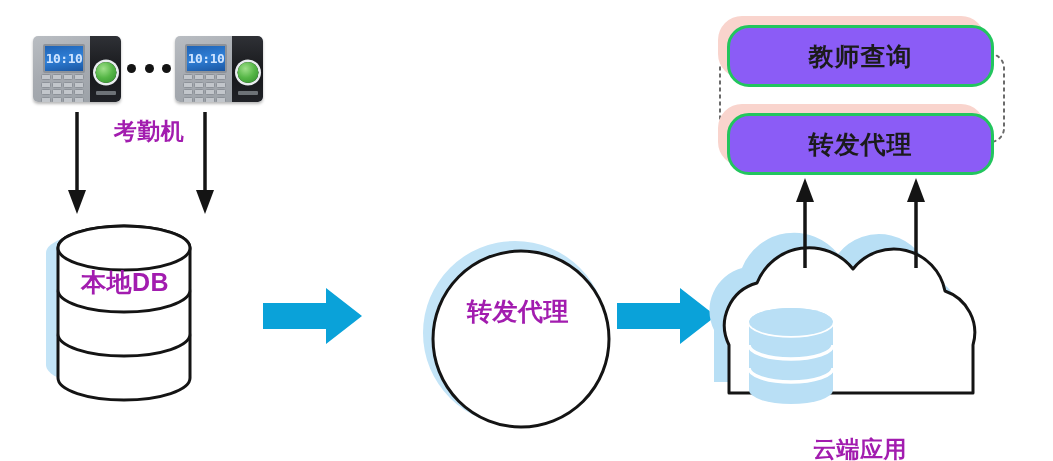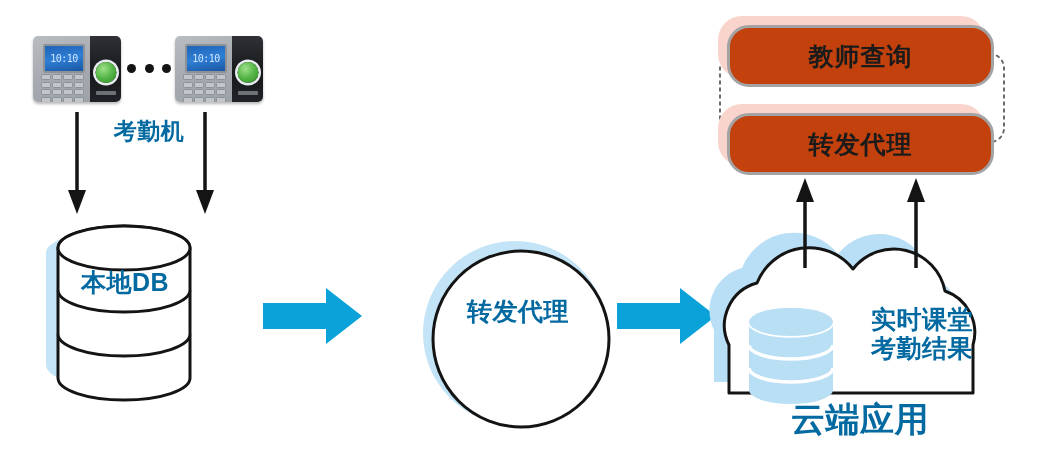--- a/index.html
+++ b/index.html
@@ -20,21 +20,21 @@
   .svg-layer {
     position: absolute;
     left: 0;
     top: 0;
     width: 1053px;
     height: 461px;
   }
   .lbl {
     position: absolute;
     font-weight: bold;
-    color: #0369a1;
+    color: #a21caf;
     white-space: nowrap;
     line-height: 1.15;
     text-align: center;
     letter-spacing: 0.5px;
   }
   #label-kqj {
     left: 94px;
     top: 118px;
     width: 110px;
     font-size: 23px;
@@ -52,29 +52,29 @@
     font-size: 25px;
   }
   #label-cloudtext {
     left: 852px;
     top: 305px;
     width: 140px;
     font-size: 25px;
   }
   #label-cloudapp {
     left: 790px;
-    top: 400px;
+    top: 436px;
     width: 140px;
-    font-size: 34px;
+    font-size: 23px;
   }
   .query-box {
     position: absolute;
     box-sizing: border-box;
-    background: #c2410c;
-    border: 3px solid #a3a3a3;
+    background: #8b5cf6;
+    border: 3px solid #22c55e;
     border-radius: 22px;
     display: flex;
     align-items: center;
     justify-content: center;
     font-size: 25px;
     font-weight: bold;
     color: #1b1b1b;
     letter-spacing: 1px;
   }
   #box-teacher {
@@ -154,22 +154,22 @@
     top: 8px;
     width: 38px;
     height: 25px;
     background: linear-gradient(170deg, #1f63b5 0%, #2f7fd6 50%, #1a56a2 100%);
     border: 2px solid #8d9299;
     border-radius: 2px;
     display: flex;
     align-items: center;
     justify-content: center;
     font-family: "DejaVu Sans Mono", monospace;
-    font-size: 10px;
-    font-weight: normal;
+    font-size: 13px;
+    font-weight: bold;
     color: #cfe4ff;
     letter-spacing: -0.5px;
   }
   .dev-keys {
     position: absolute;
     left: 8px;
     top: 38px;
     width: 43px;
     display: grid;
     grid-template-columns: repeat(4, 1fr);
@@ -347,24 +347,20 @@
   </div>
 
   <div class="lbl" id="label-kqj">考勤机</div>
 
   <div class="lbl" id="label-localdb">本地DB</div>
 
   <div class="lbl" id="label-agent">
     <div>转发代理</div>
   </div>
 
-  <div class="lbl" id="label-cloudtext">
-    <div>实时课堂</div>
-    <div>考勤结果</div>
-  </div>
 
   <div class="lbl" id="label-cloudapp">云端应用</div>
 
   <div class="pink-glow" id="glow-teacher"></div>
   <div class="pink-glow" id="glow-student"></div>
 
   <div class="query-box" id="box-teacher">教师查询</div>
   <div class="query-box" id="box-student">转发代理</div>
 
 </div>

